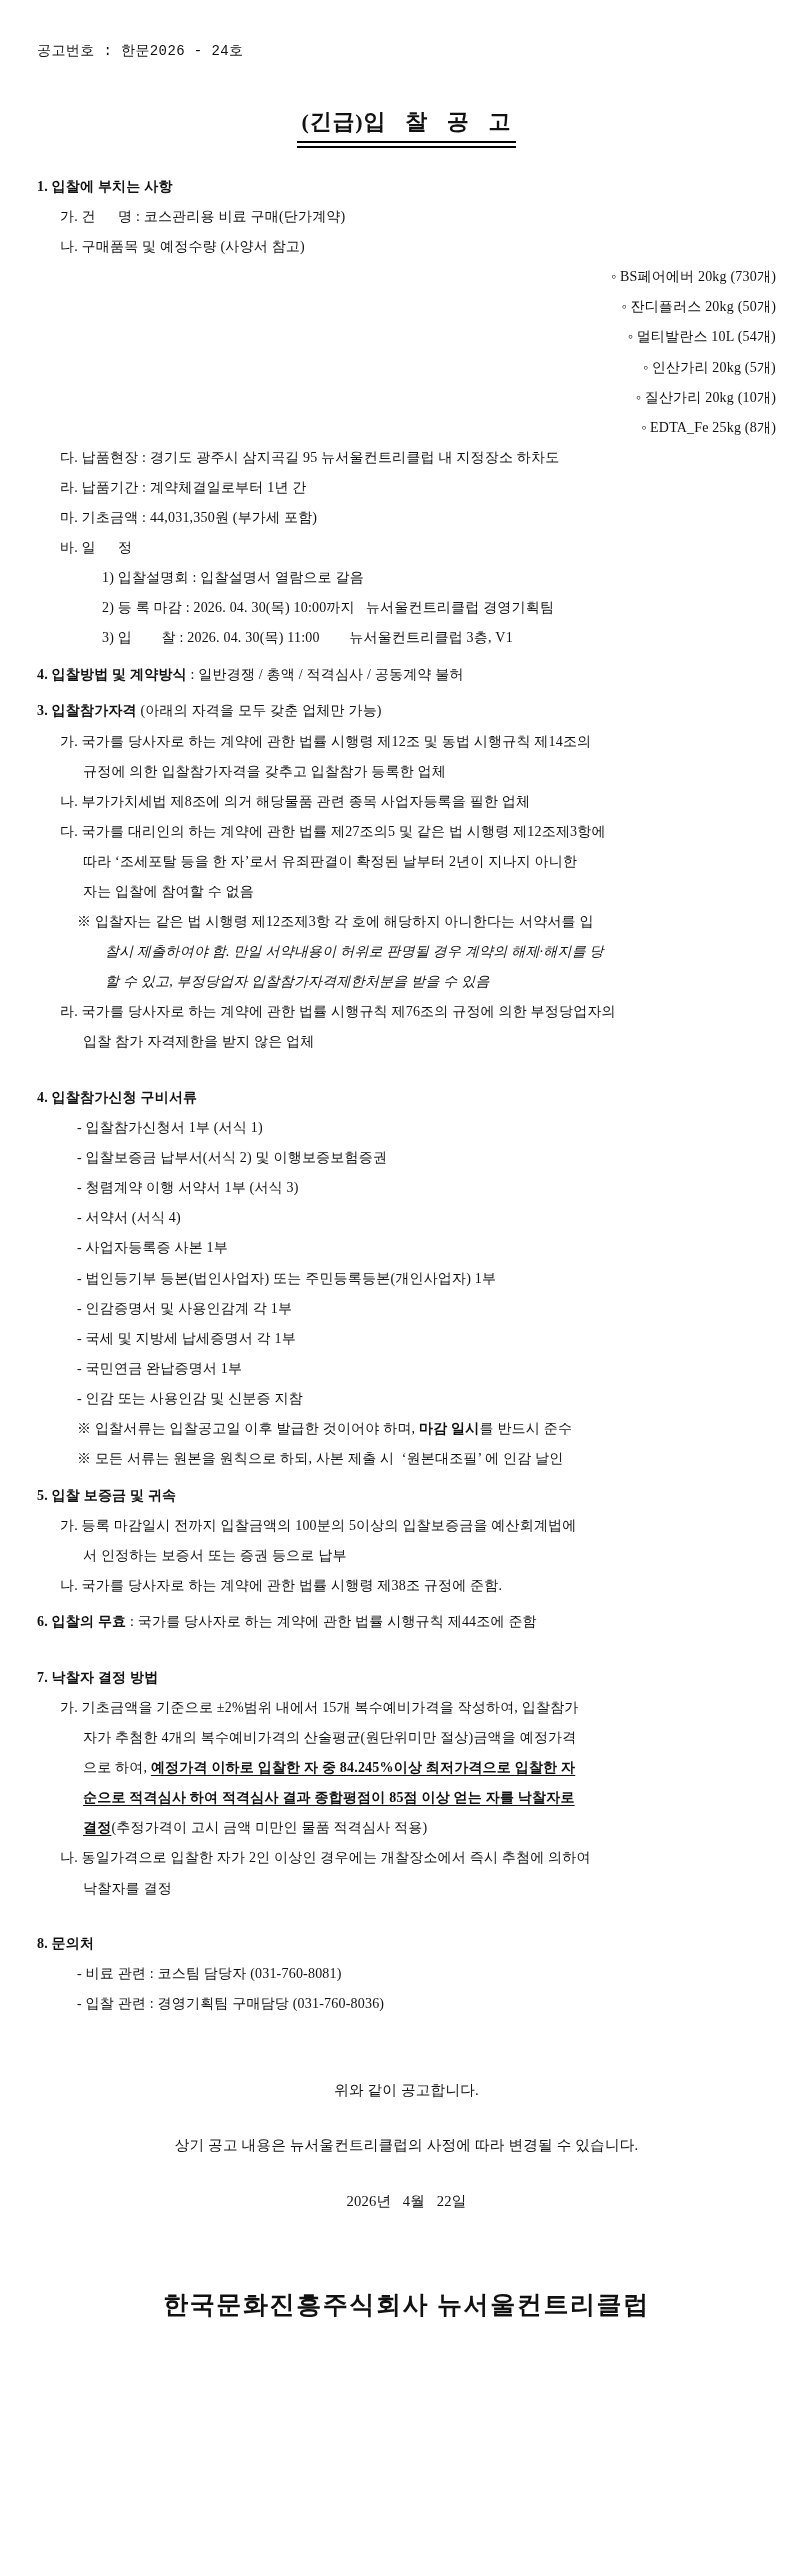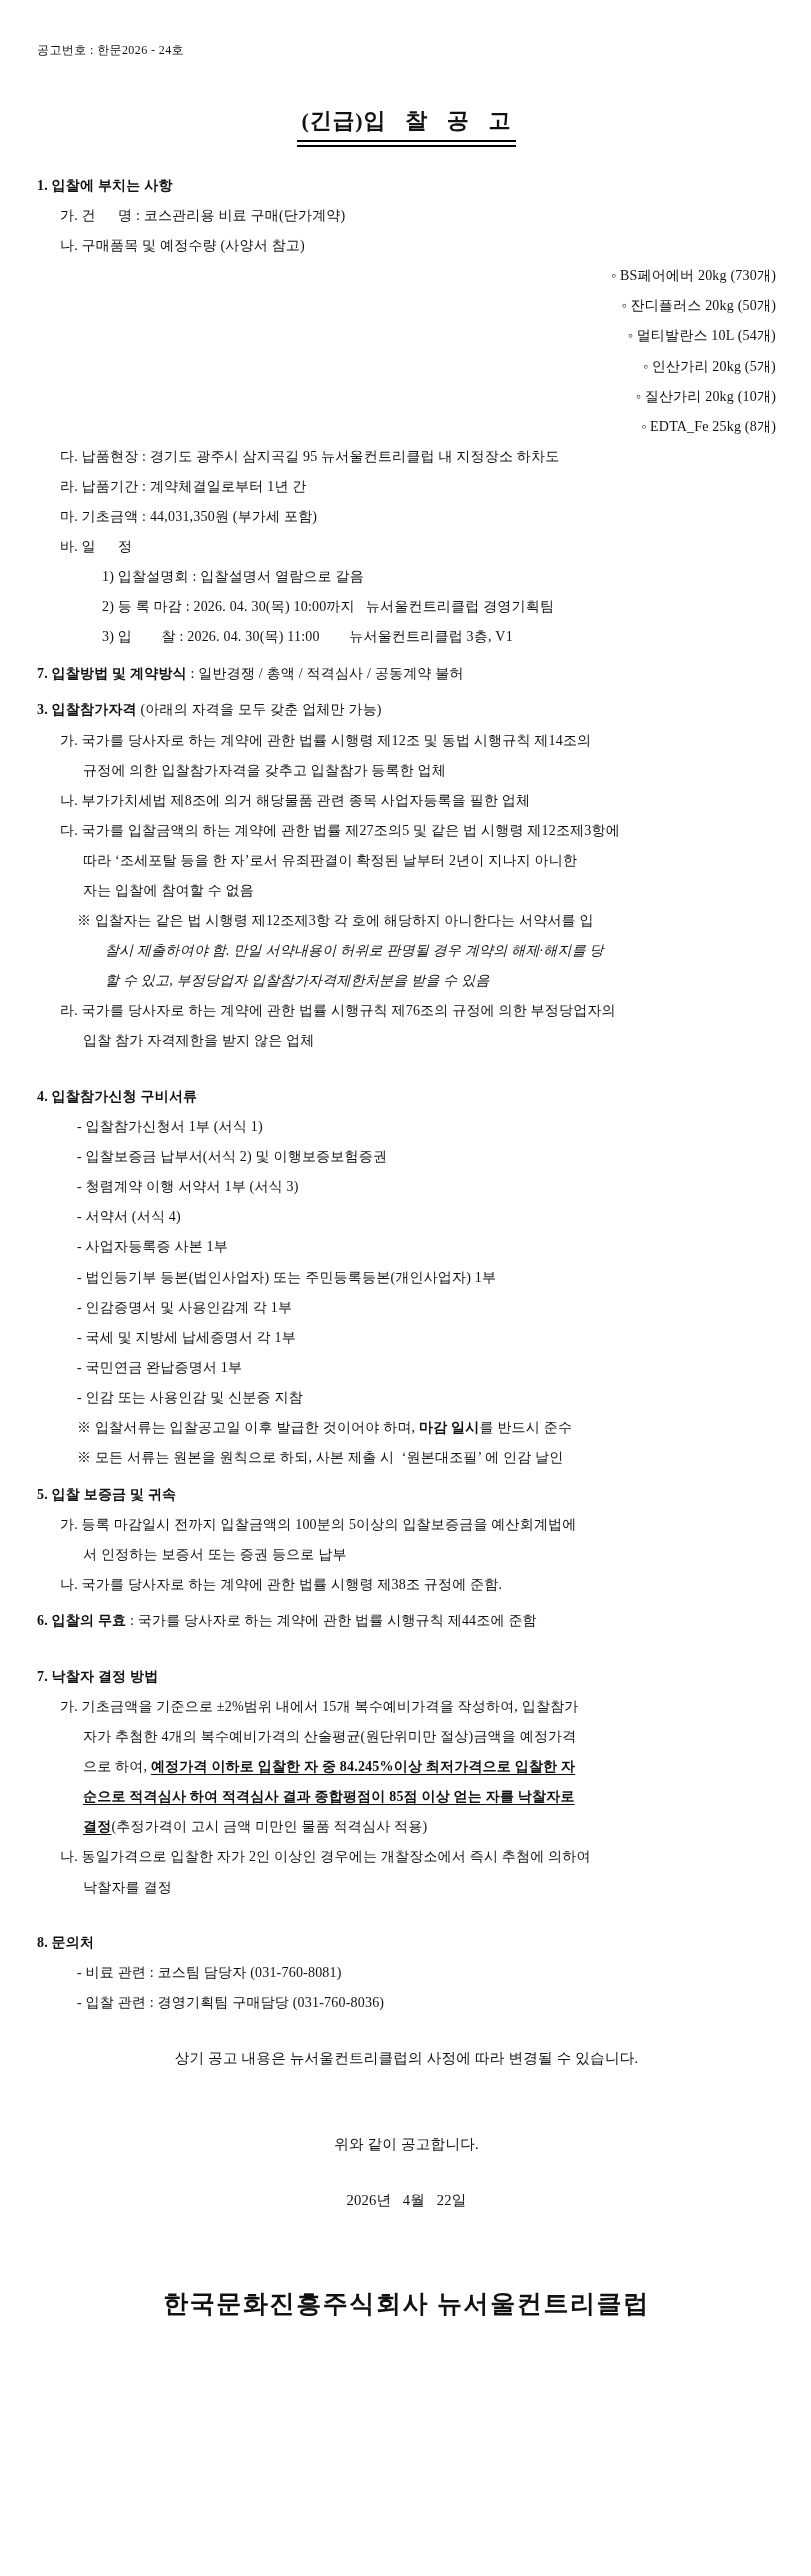--- a/index.html
+++ b/index.html
@@ -1,21 +1,21 @@
 <!DOCTYPE html>
 <html lang="ko" style="font-size:13px"><head>
 <meta charset="utf-8">
 <style>
   html,body{margin:0;padding:0;background:#ffffff;}
   .page{
     width:812px;height:2576px;background:#ffffff;color:#111;
     font-family:"Liberation Serif","DejaVu Serif",serif;
     box-sizing:border-box;padding:42px 36px 0 37px;position:relative;overflow:hidden;
   }
-  .meta{font-size:12px;white-space:pre;letter-spacing:0.4px;}
+  .meta{font-size:14px;white-space:pre;letter-spacing:0.4px;font-family:Liberation Mono, monospace;}
   .title-wrap{text-align:center;margin-top:47px;}
   .title{
     display:inline-block;font-size:22px;font-weight:bold;white-space:pre;
     letter-spacing:0.8px;border-bottom:7.3px double #000;padding:0 4.9px 4px 4.9px;
   }
   .doc-body{margin-top:29px;}
   .line{white-space:pre;font-size:14px;line-height:19.5px;margin-bottom:10.6px;letter-spacing:0.2px;}
   .L0{margin-left:0;}
   .L1{margin-left:23px;}
   .L1c{margin-left:46px;}
@@ -51,26 +51,26 @@
       <div class="line L2"><span class="">◦ 인산가리 20kg (5개)</span></div>
       <div class="line L2"><span class="">◦ 질산가리 20kg (10개)</span></div>
       <div class="line L2"><span class="">◦ EDTA_Fe 25kg (8개)</span></div>
       <div class="line L1"><span class="">다. 납품현장 : 경기도 광주시 삼지곡길 95 뉴서울컨트리클럽 내 지정장소 하차도</span></div>
       <div class="line L1"><span class="">라. 납품기간 : 계약체결일로부터 1년 간</span></div>
       <div class="line L1"><span class="">마. 기초금액 : 44,031,350원 (부가세 포함)</span></div>
       <div class="line L1"><span class="">바. 일      정</span></div>
       <div class="line L2n"><span class="">1) 입찰설명회 : 입찰설명서 열람으로 갈음</span></div>
       <div class="line L2n"><span class="">2) 등 록 마감 : 2026. 04. 30(목) 10:00까지   뉴서울컨트리클럽 경영기획팀</span></div>
       <div class="line L2n"><span class="">3) 입        찰 : 2026. 04. 30(목) 11:00        뉴서울컨트리클럽 3층, V1</span></div>
-      <div class="line L0 gap-sm"><span class="b">7. 입찰방법 및 계약방식</span><span class=""> : 일반경쟁 / 총액 / 적격심사 / 공동계약 불허</span></div>
+      <div class="line L0 gap-sm"><span class="b">4. 입찰방법 및 계약방식</span><span class=""> : 일반경쟁 / 총액 / 적격심사 / 공동계약 불허</span></div>
       <div class="line L0 gap-sm"><span class="b">3. 입찰참가자격</span><span class=""> (아래의 자격을 모두 갖춘 업체만 가능)</span></div>
       <div class="line L1"><span class="">가. 국가를 당사자로 하는 계약에 관한 법률 시행령 제12조 및 동법 시행규칙 제14조의</span></div>
       <div class="line L1c"><span class="">규정에 의한 입찰참가자격을 갖추고 입찰참가 등록한 업체</span></div>
       <div class="line L1"><span class="">나. 부가가치세법 제8조에 의거 해당물품 관련 종목 사업자등록을 필한 업체</span></div>
-      <div class="line L1"><span class="">다. 국가를 입찰금액의 하는 계약에 관한 법률 제27조의5 및 같은 법 시행령 제12조제3항에</span></div>
+      <div class="line L1"><span class="">다. 국가를 대리인의 하는 계약에 관한 법률 제27조의5 및 같은 법 시행령 제12조제3항에</span></div>
       <div class="line L1c"><span class="">따라 ‘조세포탈 등을 한 자’로서 유죄판결이 확정된 날부터 2년이 지나지 아니한</span></div>
       <div class="line L1c"><span class="">자는 입찰에 참여할 수 없음</span></div>
       <div class="line Ln"><span class="">※ 입찰자는 같은 법 시행령 제12조제3항 각 호에 해당하지 아니한다는 서약서를 입</span></div>
       <div class="line Lnc"><span class="">찰시 제출하여야 함. 만일 서약내용이 허위로 판명될 경우 계약의 해제·해지를 당</span></div>
       <div class="line Lnc"><span class="">할 수 있고, 부정당업자 입찰참가자격제한처분을 받을 수 있음</span></div>
       <div class="line L1"><span class="">라. 국가를 당사자로 하는 계약에 관한 법률 시행규칙 제76조의 규정에 의한 부정당업자의</span></div>
       <div class="line L1c"><span class="">입찰 참가 자격제한을 받지 않은 업체</span></div>
       <div class="line L0 gap-md"><span class="b">4. 입찰참가신청 구비서류</span></div>
       <div class="line L2d"><span class="">- 입찰참가신청서 1부 (서식 1)</span></div>
       <div class="line L2d"><span class="">- 입찰보증금 납부서(서식 2) 및 이행보증보험증권</span></div>
@@ -93,19 +93,19 @@
       <div class="line L1"><span class="">가. 기초금액을 기준으로 ±2%범위 내에서 15개 복수예비가격을 작성하여, 입찰참가</span></div>
       <div class="line L1c"><span class="">자가 추첨한 4개의 복수예비가격의 산술평균(원단위미만 절상)금액을 예정가격</span></div>
       <div class="line L1c"><span class="">으로 하여, </span><span class="b u">예정가격 이하로 입찰한 자 중 84.245%이상 최저가격으로 입찰한 자</span></div>
       <div class="line L1c"><span class="b u">순으로 적격심사 하여 적격심사 결과 종합평점이 85점 이상 얻는 자를 낙찰자로</span></div>
       <div class="line L1c"><span class="b u">결정</span><span class="">(추정가격이 고시 금액 미만인 물품 적격심사 적용)</span></div>
       <div class="line L1"><span class="">나. 동일가격으로 입찰한 자가 2인 이상인 경우에는 개찰장소에서 즉시 추첨에 의하여</span></div>
       <div class="line L1c"><span class="">낙찰자를 결정</span></div>
       <div class="line L0 gap-md"><span class="b">8. 문의처</span></div>
       <div class="line L2d"><span class="">- 비료 관련 : 코스팀 담당자 (031-760-8081)</span></div>
       <div class="line L2d"><span class="">- 입찰 관련 : 경영기획팀 구매담당 (031-760-8036)</span></div>
+      <div class="line Lc gap-lg"><span class="">위와 같이 공고합니다.</span></div>
       <div class="line Lc gap-md"><span class="">상기 공고 내용은 뉴서울컨트리클럽의 사정에 따라 변경될 수 있습니다.</span></div>
-      <div class="line Lc gap-lg"><span class="">위와 같이 공고합니다.</span></div>
       <div class="line Lc gap-md"><span class="">2026년   4월   22일</span></div>
       <div class="line Lorg gap-xl"><span class="">한국문화진흥주식회사 뉴서울컨트리클럽</span></div>
     </div>
 </div>
 
 
 </body></html>

